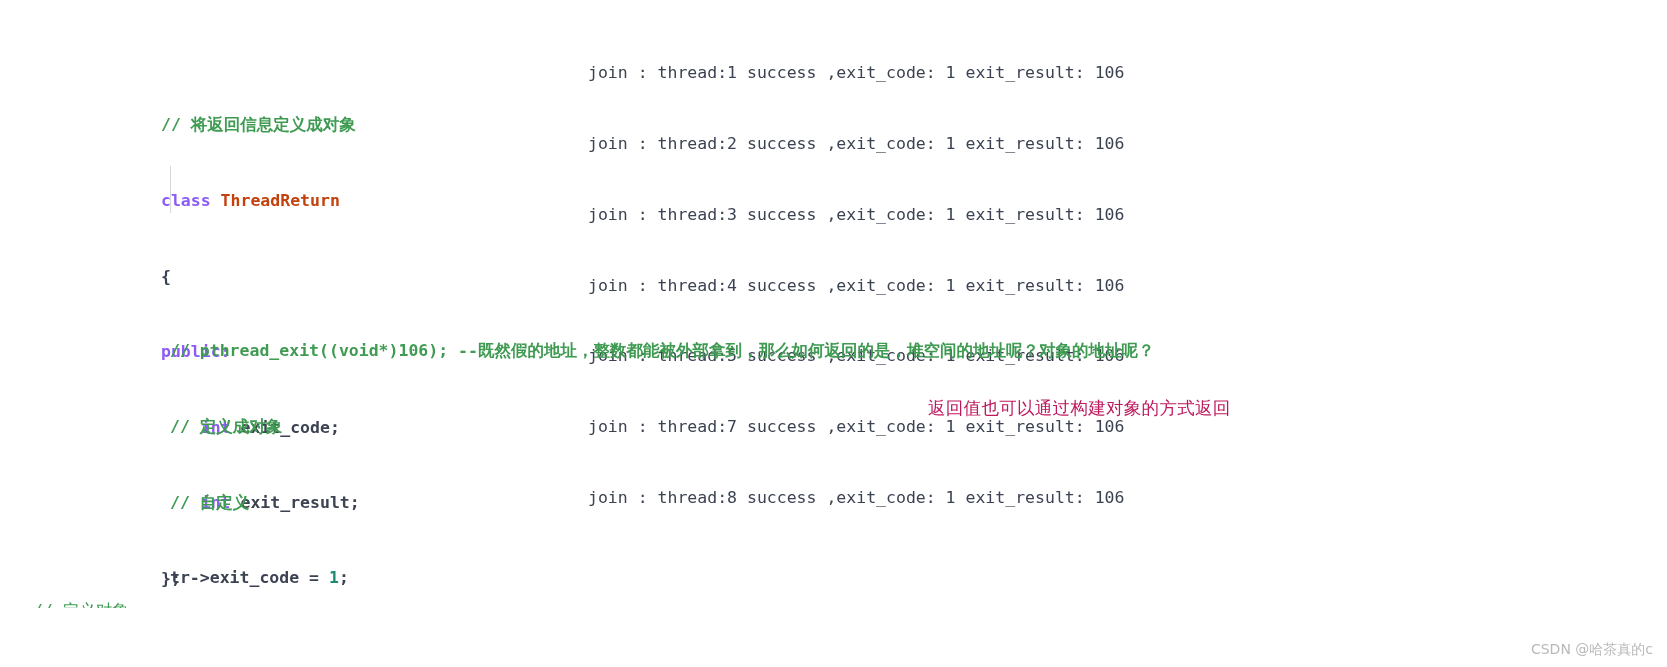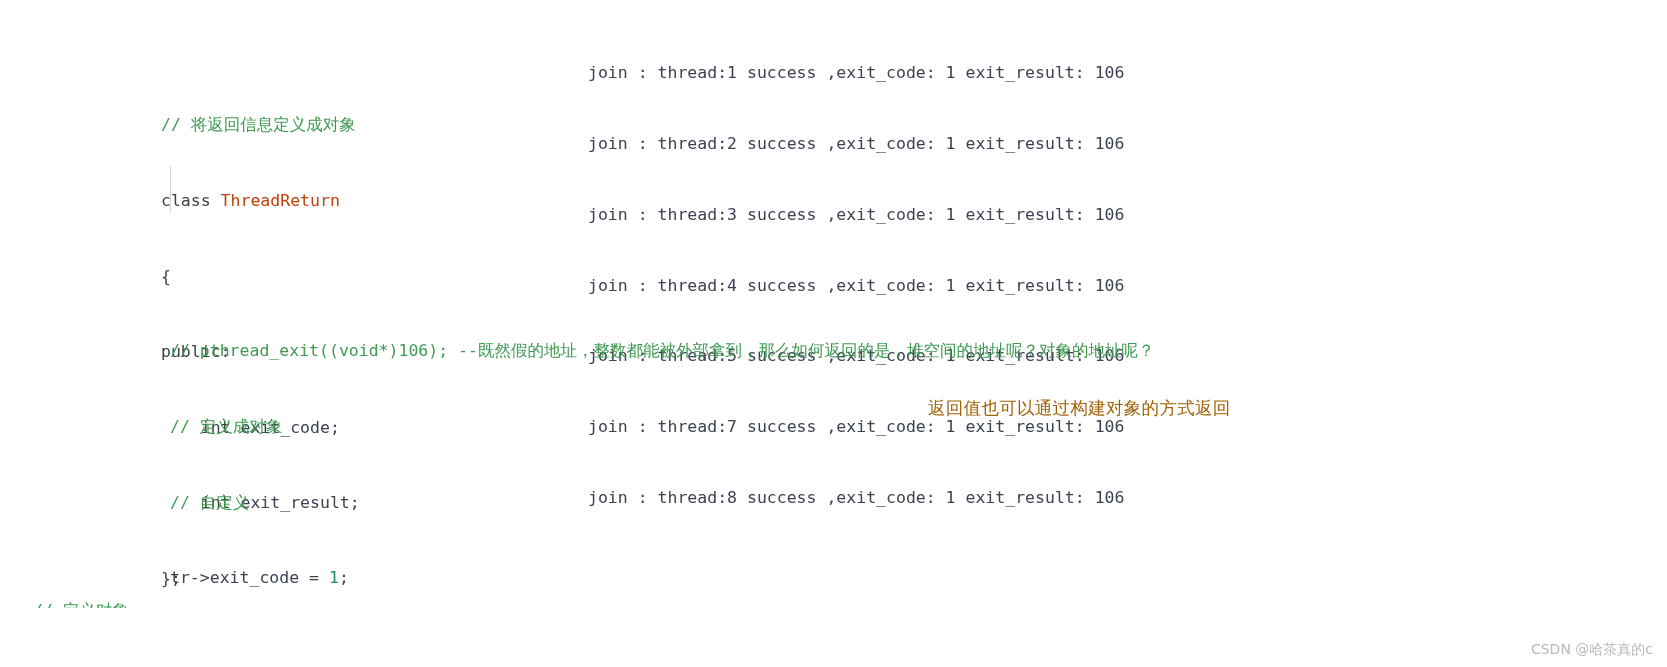--- a/index.html
+++ b/index.html
@@ -30,42 +30,42 @@
   }
   .output-line { white-space: pre; }
 
   
   .code-block {
     font-family: "DejaVu Sans Mono", "Liberation Mono", monospace;
     font-size: 16.5px;
     line-height: 25.2px;
     white-space: pre;
   }
-  .code-line { white-space: pre; height: 25.2px; }
+  .code-line { white-space: pre; height: 25.2px; font-weight: bold; }
 
   .cls-decl   { left: 161px; top: 62px; }
   .mid-block  { left: 170px; top: 288px; }
   .bot-block  { left: 33px;  top: 546px; }
 
   
   .indent-guide {
     left: 170px;
     top: 166px;
     width: 1px;
     height: 47px;
     background: #d7d7d7;
   }
 
   
   .annotation {
     left: 928px;
     top: 396px;
     font-family: "DejaVu Sans", "Liberation Sans", sans-serif;
     font-size: 17.5px;
-    color: #a16207;
+    color: #be185d;
     letter-spacing: 0.3px;
     white-space: nowrap;
   }
 
   
   .watermark {
     right: 14px;
     bottom: 8px;
     font-family: "DejaVu Sans", "Liberation Sans", sans-serif;
     font-size: 14px;
@@ -81,21 +81,21 @@
     height: 10px;
     overflow: hidden;
     font-family: "DejaVu Sans Mono", "Liberation Mono", monospace;
     font-size: 16.5px;
     line-height: 25.2px;
     white-space: pre;
   }
 
   
   .t-comment { color: #3f9a52; }
-  .t-keyword { color: #404040; }
+  .t-keyword { color: #8b5cf6; }
   .t-type    { color: #c2410c; }
   .t-plain   { color: #3b4252; }
   .t-num     { color: #1c8b72; }
 </style>
 </head>
 <body>
 
 <div class="layer output-block">
   <div class="output-line">join : thread:1 success ,exit_code: 1 exit_result: 106</div>
   <div class="output-line">join : thread:2 success ,exit_code: 1 exit_result: 106</div>

